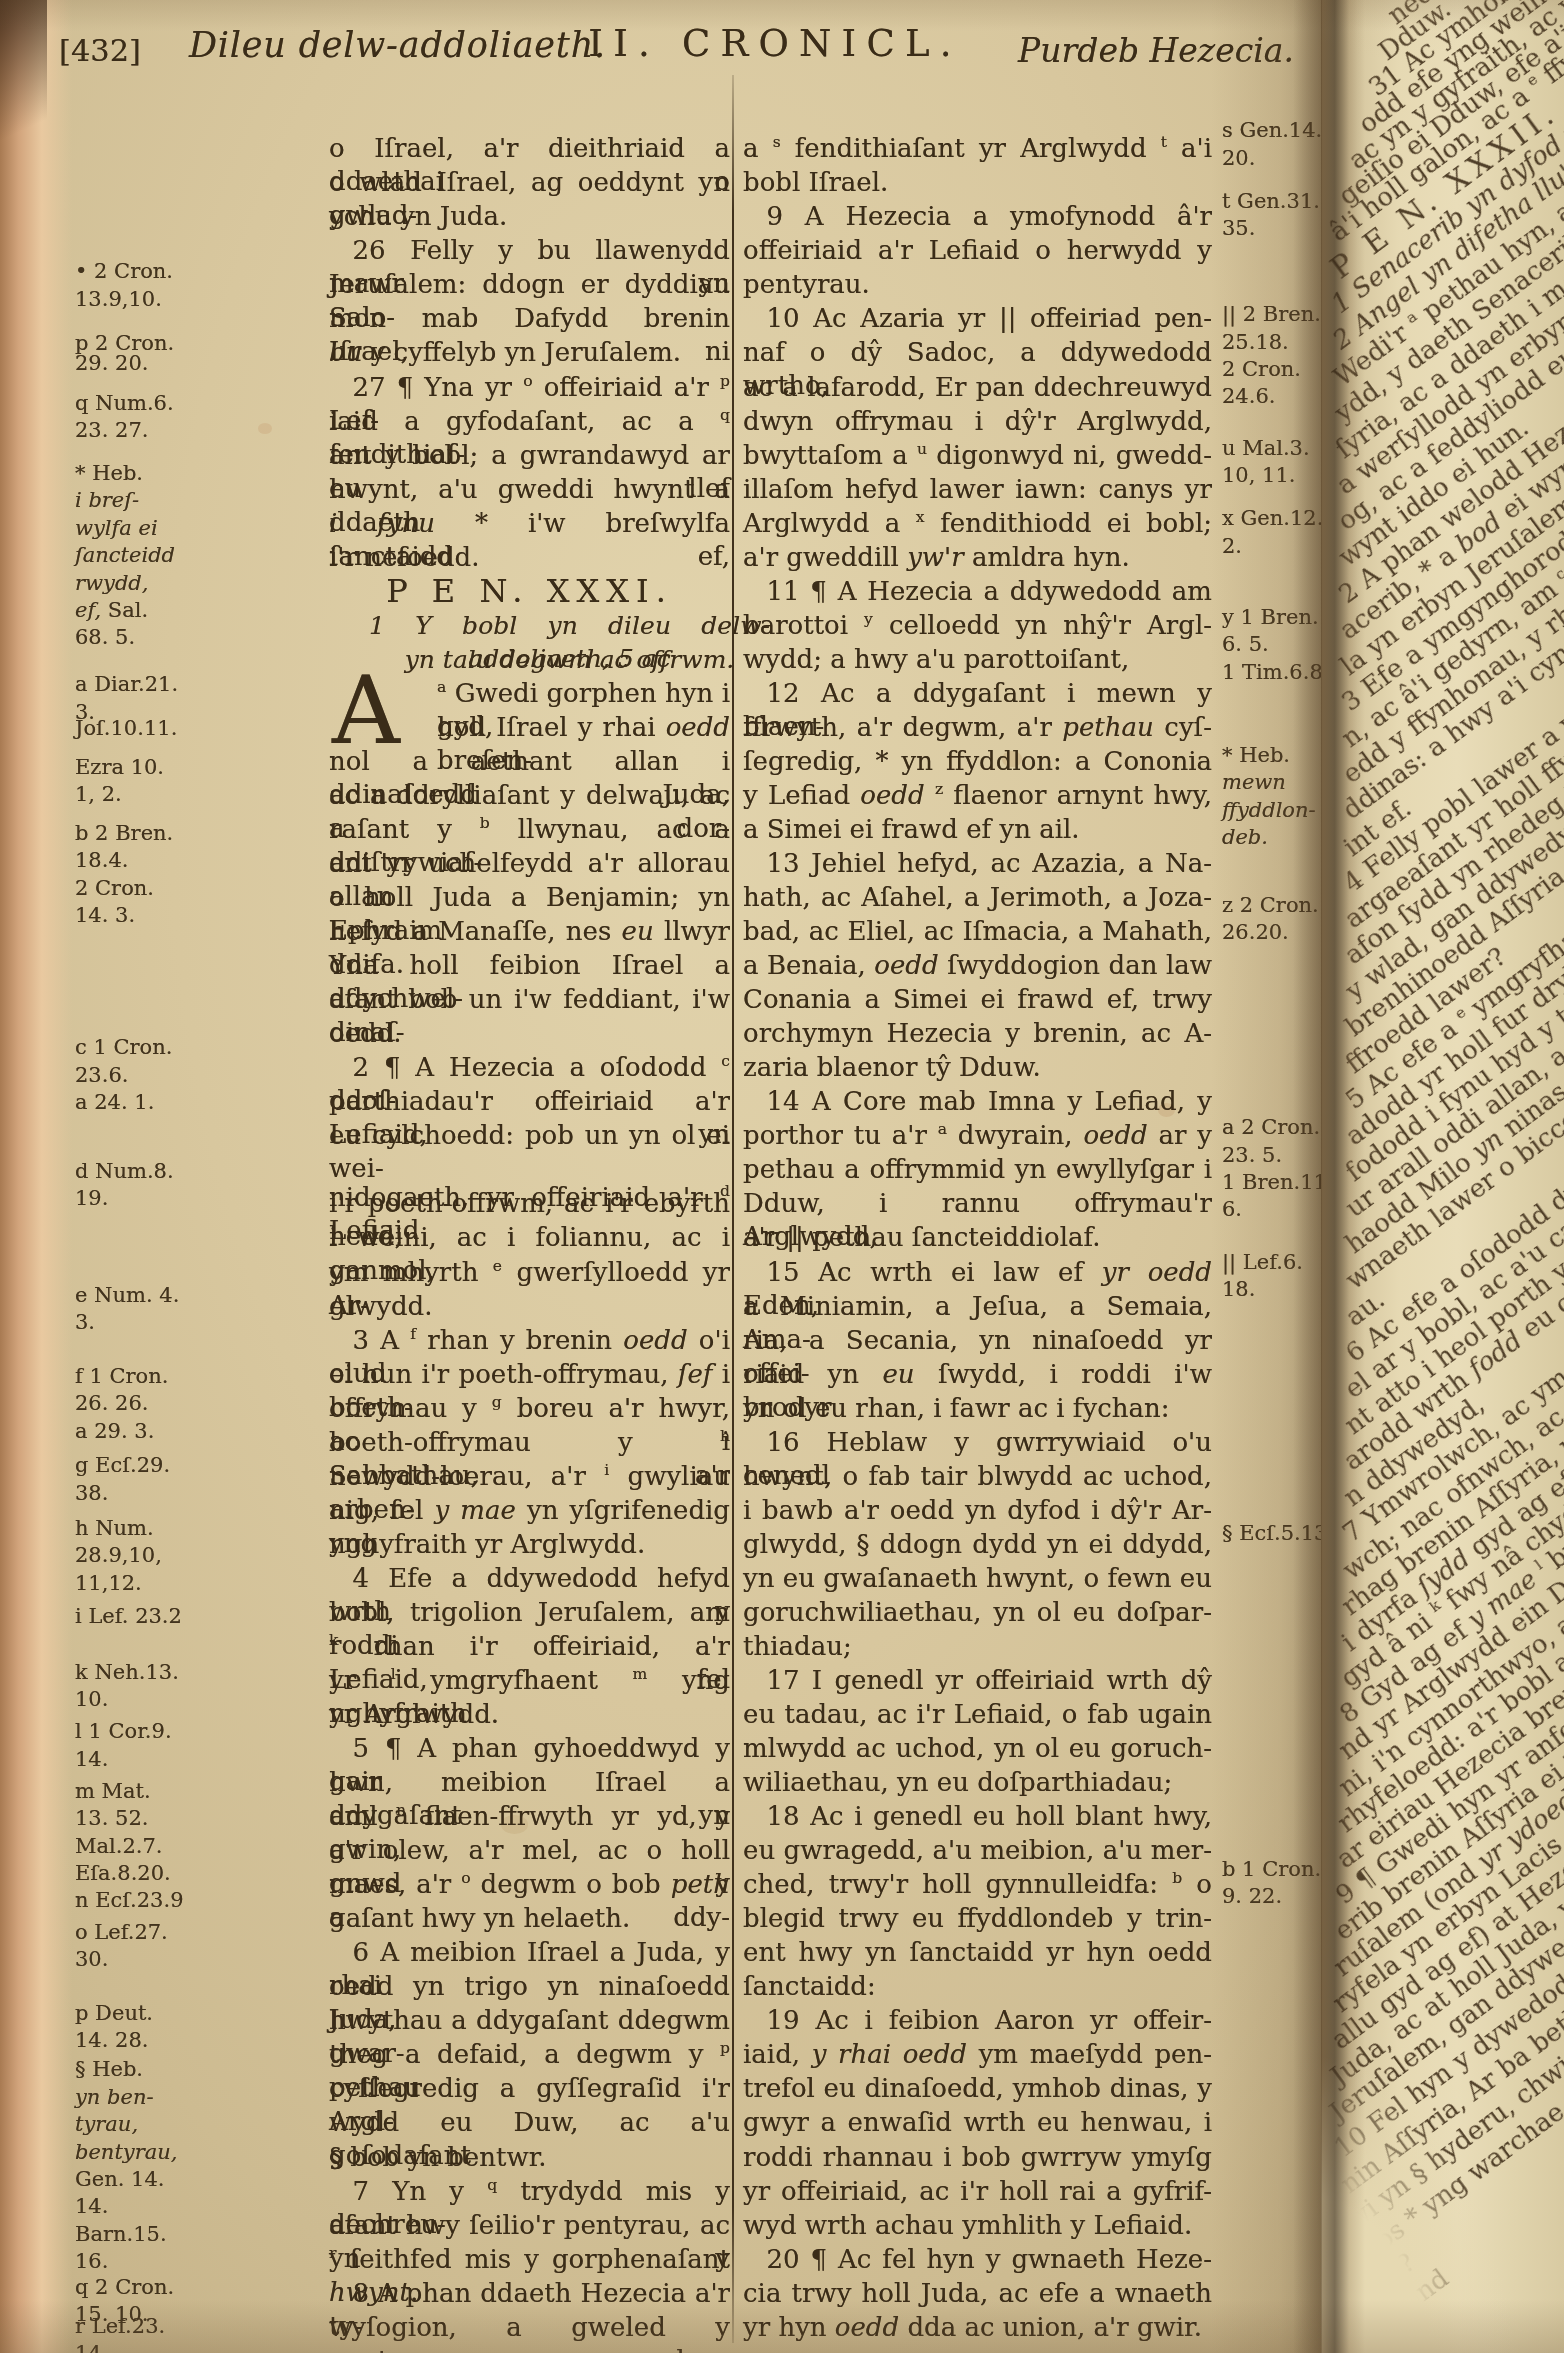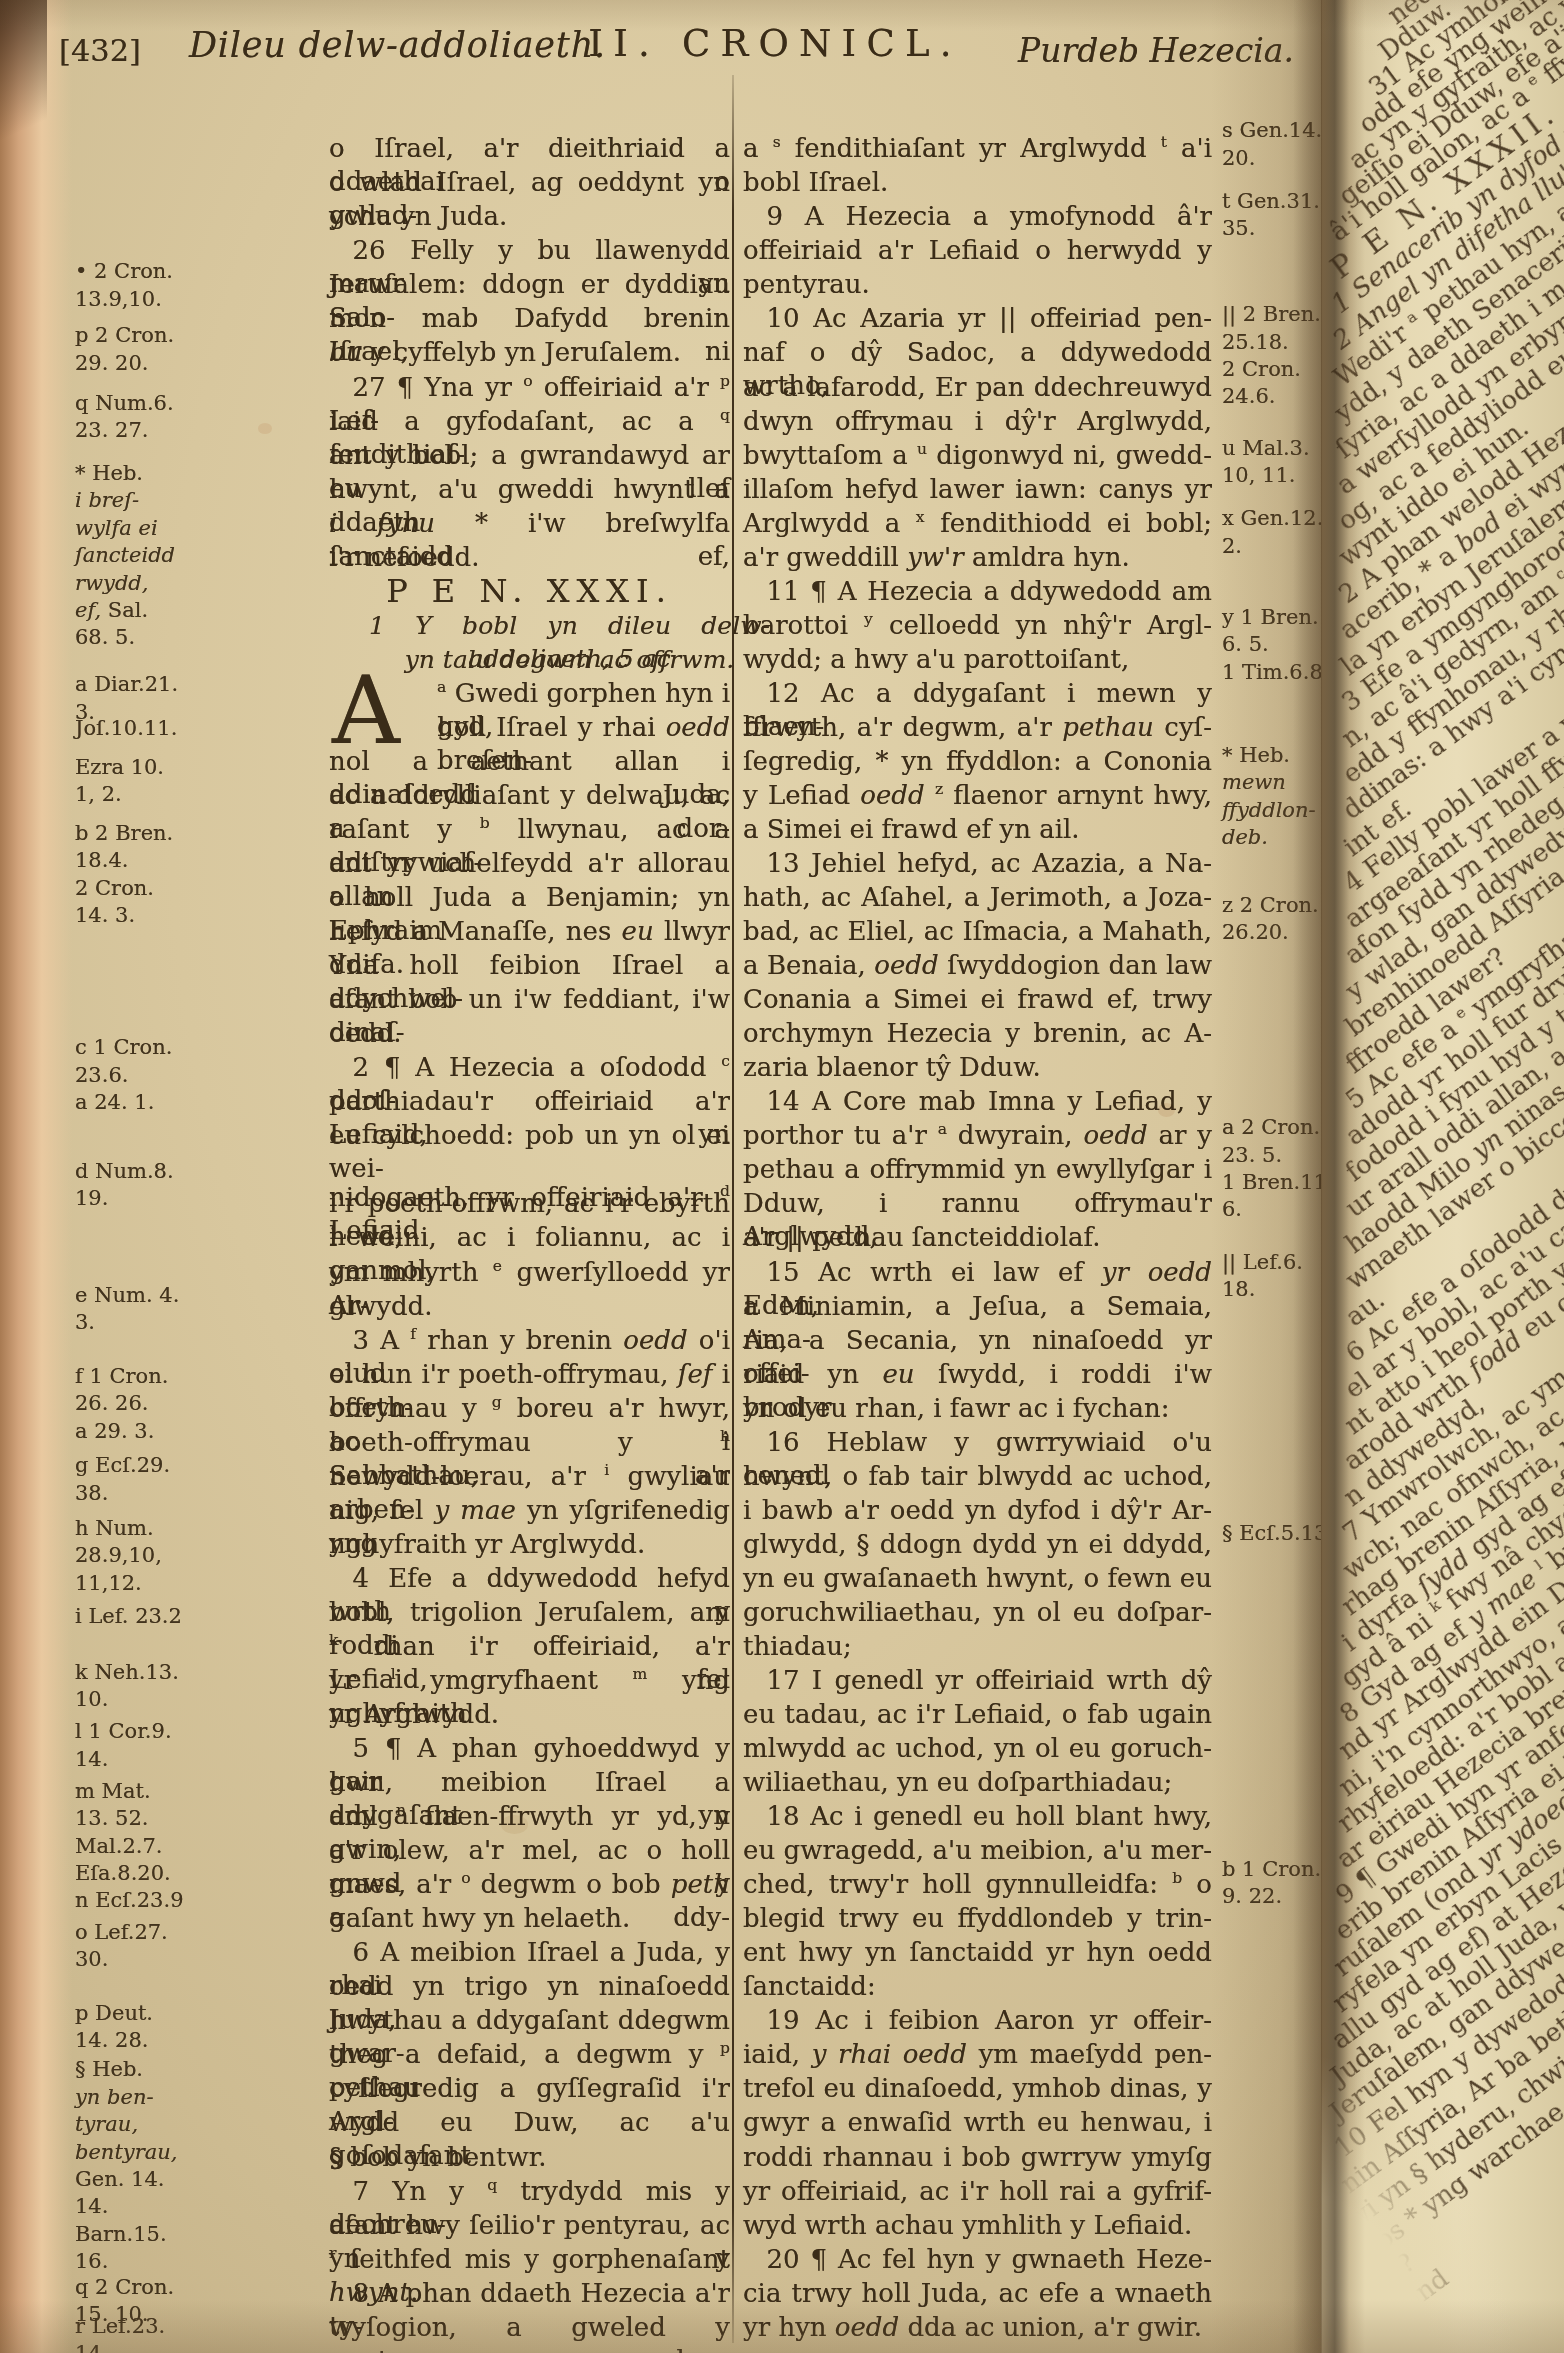--- a/index.html
+++ b/index.html
@@ -79,21 +79,21 @@
   <div class="hdr folio ink">[432]</div>
   <div class="hdr left-title ink">Dileu delw-addoliaeth.</div>
   <div class="hdr center-title ink">II. CRONICL.</div>
   <div class="hdr right-title ink">Purdeb Hezecia.</div>
 
   <div class="divider"></div>
 
   <div id="leftNotes">
       <div class="note ink l" style="top: 258px;">• 2 Cron.</div>
       <div class="note ink l" style="top: 286px;">13.9,10.</div>
-      <div class="note ink l" style="top: 322px;">p 2 Cron.</div>
+      <div class="note ink l" style="top: 330px;">p 2 Cron.</div>
       <div class="note ink l" style="top: 350px;">29. 20.</div>
       <div class="note ink l" style="top: 390px;">q Num.6.</div>
       <div class="note ink l" style="top: 417px;">23. 27.</div>
       <div class="note ink l" style="top: 460px;">* Heb.</div>
       <div class="note ink l" style="top: 487px;"><i>i breſ-</i></div>
       <div class="note ink l" style="top: 515px;"><i>wylfa ei</i></div>
       <div class="note ink l" style="top: 542px;"><i>ſancteidd</i></div>
       <div class="note ink l" style="top: 570px;"><i>rwydd,</i></div>
       <div class="note ink l" style="top: 597px;"><i>ef,</i> Sal.</div>
       <div class="note ink l" style="top: 624px;">68. 5.</div>

